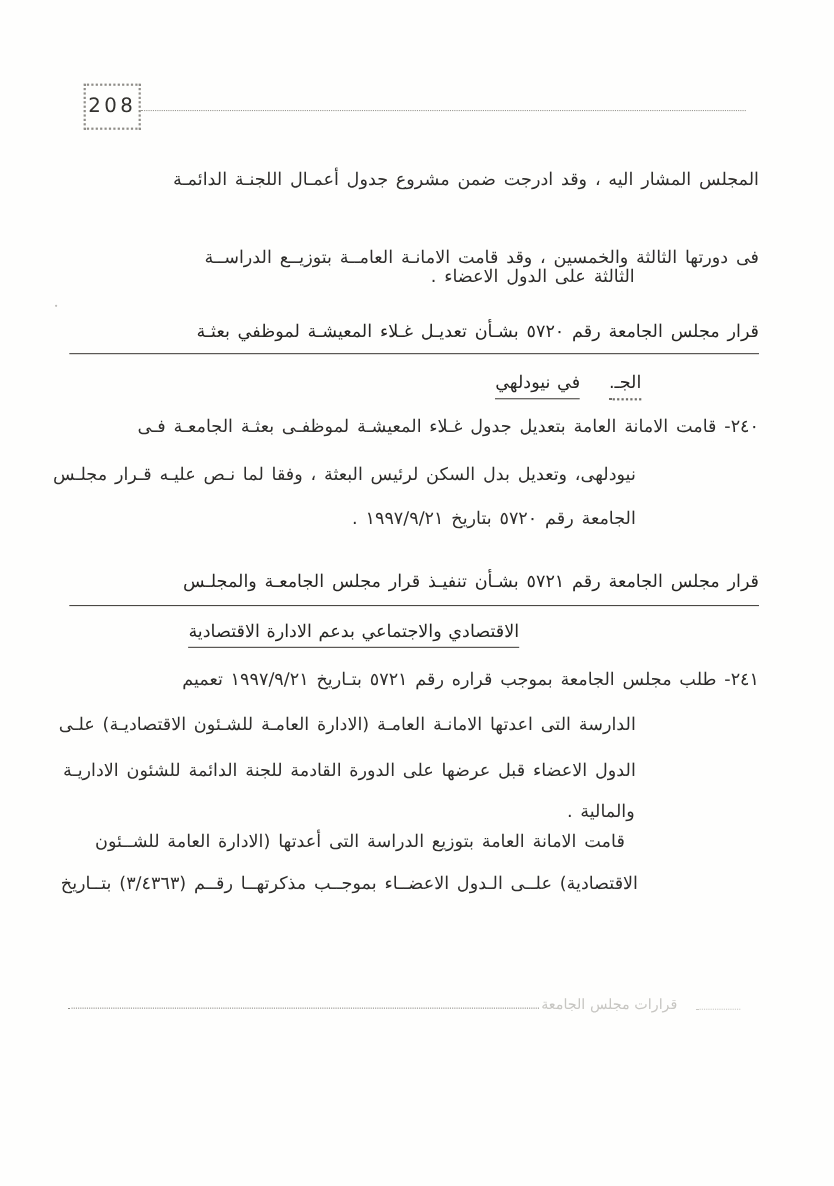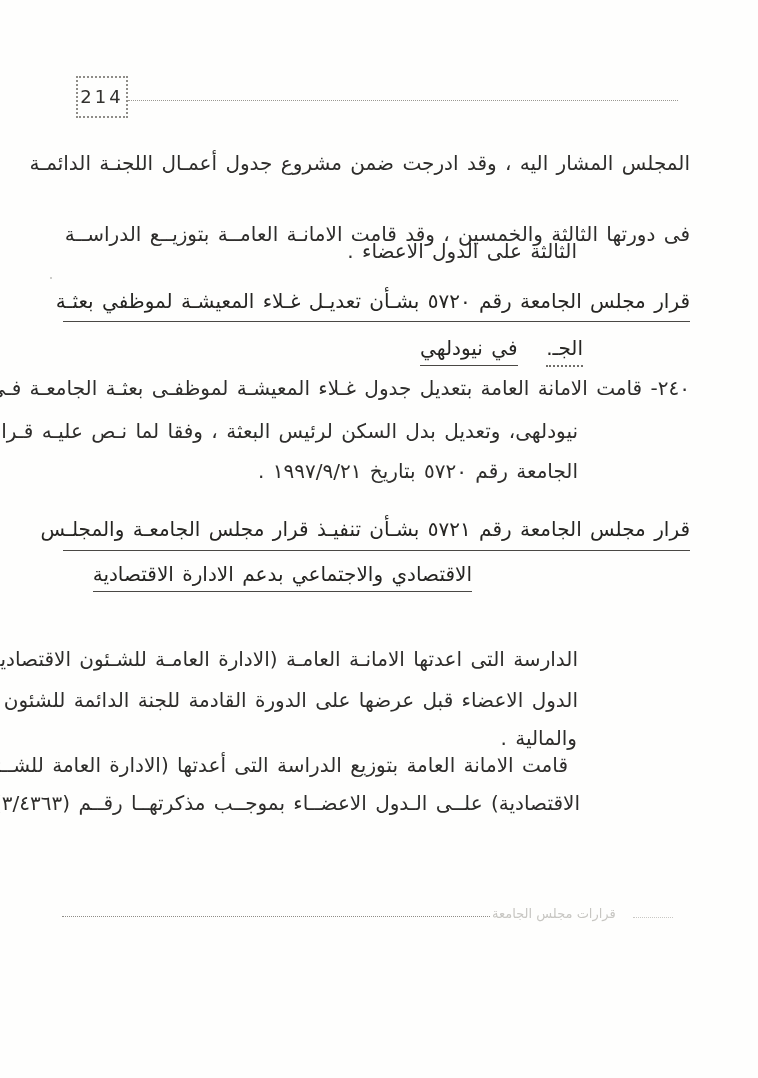--- a/index.html
+++ b/index.html
@@ -8,21 +8,21 @@
     width:758px;height:1078px;
     background:#fefefdfa;
     overflow:hidden;
     font-family:"DejaVu Sans","Liberation Sans",sans-serif;
     color:#2b2b2b;
   }
   .line{
     position:absolute;
     direction:rtl;
     white-space:nowrap;
-    font-size:20px;
+    font-size:16px;
     line-height:30px;
     height:30px;
     color:#2e2d2b;
     letter-spacing:0.2px;
     word-spacing:2px;
   }
   .heading-line{color:#262522;}
   .pagenum-box{
     position:absolute;
     left:76px;top:76px;width:52px;height:42px;
@@ -41,38 +41,39 @@
     position:absolute;height:0;
     border-top:1px solid #4a4844;
   }
   .remnant{
     border-bottom:2px dotted #6f6d68;
     padding-bottom:5px;
   }
   .underlined-solid{
     border-bottom:1px solid #4a4844;
     padding-bottom:5px;
+    font-family:Liberation Serif, serif;
   }
   .ghost{
     position:absolute;
     direction:rtl;white-space:nowrap;
     font-size:13px;line-height:24px;
     color:#c7c6c2;
     filter:blur(0.5px);
     letter-spacing:1px;
   }
   .speck{position:absolute;width:2px;height:2px;background:#bdbcb8;border-radius:50%;}
 </style>
 </head>
 <body>
 
 <div class="page">
 
   <div class="pagenum-box">
-    <span class="pagenum">214</span>
+    <span class="pagenum">208</span>
   </div>
   <div class="rule-dotted" style="left:128px;top:100px;width:550px;"></div>
 
   <div class="line" style="right:68px;top:148px;">المجلس المشار اليه ، وقد ادرجت ضمن مشروع جدول أعمـال اللجنـة الدائمـة</div>
   <div class="line" style="right:68px;top:192px;margin-top:27px;">فى دورتها الثالثة والخمسين ، وقد قامت الامانـة العامــة بتوزيــع الدراســة</div>
   <div class="line" style="right:181px;top:236px;">الثالثة على الدول الاعضاء .</div>
 
   <div class="line heading-line" style="right:68px;top:286px;">قرار مجلس الجامعة رقم ٥٧٢٠ بشـأن تعديـل غـلاء المعيشـة لموظفي بعثـة</div>
   <div class="rule-solid" style="left:63px;top:321px;width:627px;"></div>
   <div class="line heading-line" style="right:175px;top:333px;">
@@ -84,20 +85,21 @@
   <div class="line" style="right:68px;top:373px;">٢٤٠- قامت الامانة العامة بتعديل  جدول غـلاء المعيشـة لموظفـى بعثـة الجامعـة فـى</div>
   <div class="line" style="right:180px;top:416px;">نيودلهى، وتعديل بدل السكن لرئيس البعثة ، وفقا لما  نـص عليـه قـرار مجلـس</div>
   <div class="line" style="right:180px;top:456px;">الجامعة رقم ٥٧٢٠ بتاريخ ١٩٩٧/٩/٢١ .</div>
 
   <div class="line heading-line" style="right:68px;top:514px;">قرار مجلس الجامعة رقم ٥٧٢١  بشـأن تنفيـذ قرار مجلس الجامعـة والمجلـس</div>
   <div class="rule-solid" style="left:63px;top:550px;width:627px;"></div>
   <div class="line heading-line" style="right:286px;top:559px;margin-left:13px;">
     <span class="underlined-solid">الاقتصادي والاجتماعي بدعم الادارة الاقتصادية</span>
   </div>
 
+  <div class="line" style="right:68px;top:603px;">٢٤١- طلب مجلس الجامعة بموجب  قراره رقم ٥٧٢١ بتـاريخ ١٩٩٧/٩/٢١ تعميم</div>
   <div class="line" style="right:180px;top:644px;">الدارسة التى اعدتها  الامانـة العامـة (الادارة العامـة للشـئون الاقتصاديـة) علـى</div>
   <div class="line" style="right:180px;top:685px;">الدول الاعضاء قبل عرضها على الدورة القادمة للجنة الدائمة للشئون  الاداريـة</div>
   <div class="line" style="right:181px;top:723px;">والمالية .</div>
 
   <div class="line" style="right:190px;top:750px;">قامت الامانة العامة بتوزيع الدراسة التى أعدتها (الادارة العامة للشــئون</div>
   <div class="line" style="right:178px;top:788px;">الاقتصادية) علــى الـدول الاعضــاء بموجــب مذكرتهــا رقــم (٣/٤٣٦٣) بتــاريخ</div>
 
   <div class="rule-dotted" style="left:62px;top:916px;width:428px;border-top-color:#8f8d88;"></div>
   <div class="ghost" style="left:492px;top:902px;">قرارات مجلس الجامعة</div>
   <div class="rule-dotted" style="left:633px;top:917px;width:40px;border-top-color:#c9c8c4;"></div>

